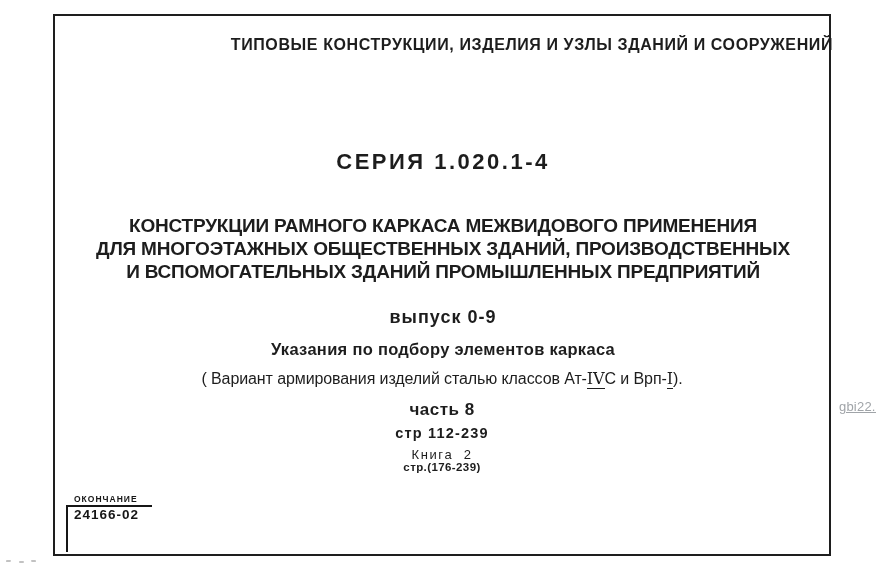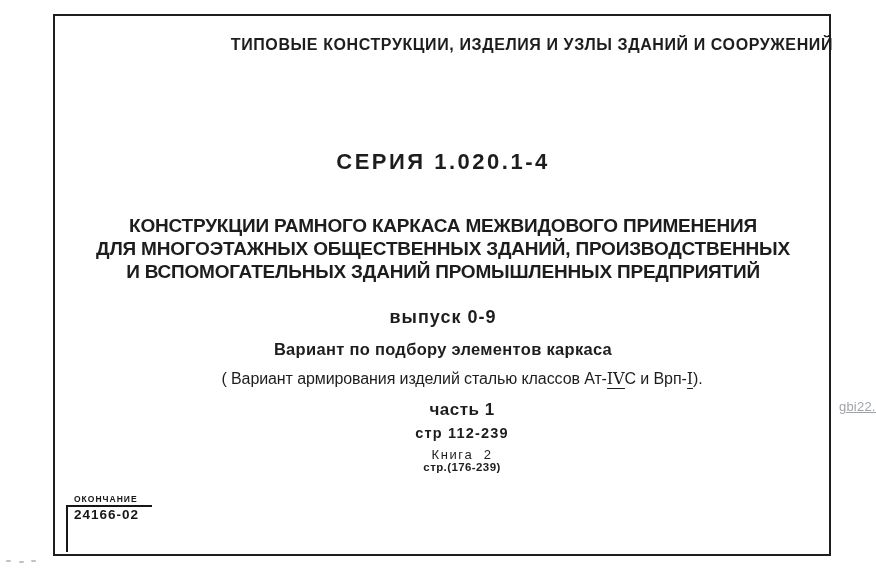--- a/index.html
+++ b/index.html
@@ -14,21 +14,21 @@
     overflow: hidden;
   }
   .sheet-border {
     position: absolute;
     left: 53px; top: 14px;
     width: 778px; height: 542px;
     border: 2px solid #1e1e1e;
   }
   .abs { position: absolute; text-align: center; }
   .centered { left: 53px; width: 780px; }
-  .centered-r { left: 72px; width: 780px; text-align: center; }
+  .centered-r { left: 52px; width: 780px; text-align: center; }
   .header-line {
     top: 36px;
     font-size: 16px;
     font-weight: 600;
     letter-spacing: 0.6px;
     text-align: right;
   }
   .series {
     top: 149px;
     font-size: 22px;
@@ -149,27 +149,27 @@
   <div class="abs centered series">СЕРИЯ 1.020.1-4</div>
 
   <div class="abs centered title-block">
     <div>КОНСТРУКЦИИ РАМНОГО КАРКАСА МЕЖВИДОВОГО ПРИМЕНЕНИЯ</div>
     <div>ДЛЯ МНОГОЭТАЖНЫХ ОБЩЕСТВЕННЫХ ЗДАНИЙ, ПРОИЗВОДСТВЕННЫХ</div>
     <div>И ВСПОМОГАТЕЛЬНЫХ ЗДАНИЙ ПРОМЫШЛЕННЫХ ПРЕДПРИЯТИЙ</div>
   </div>
 
   <div class="abs centered issue">выпуск 0-9</div>
 
-  <div class="abs centered subtitle">Вариант по подбору элементов каркаса</div>
+  <div class="abs centered subtitle">Указания по подбору элементов каркаса</div>
 
   <div class="abs centered-r variant">
     <span>( Вариант армирования изделий сталью классов Ат-</span><span class="roman">IV</span><span>С и Врп-</span><span class="roman">I</span><span>).</span>
   </div>
 
-  <div class="abs centered-r part">часть 1</div>
+  <div class="abs centered-r part">часть 8</div>
 
   <div class="abs centered-r pages">стр 112-239</div>
 
   <div class="abs centered-r book">Книга  2</div>
 
   <div class="abs centered-r book-pages">стр.(176-239)</div>
 
   <div>
     <div class="stamp-label">ОКОНЧАНИЕ</div>
     <div class="stamp-hline"></div>

